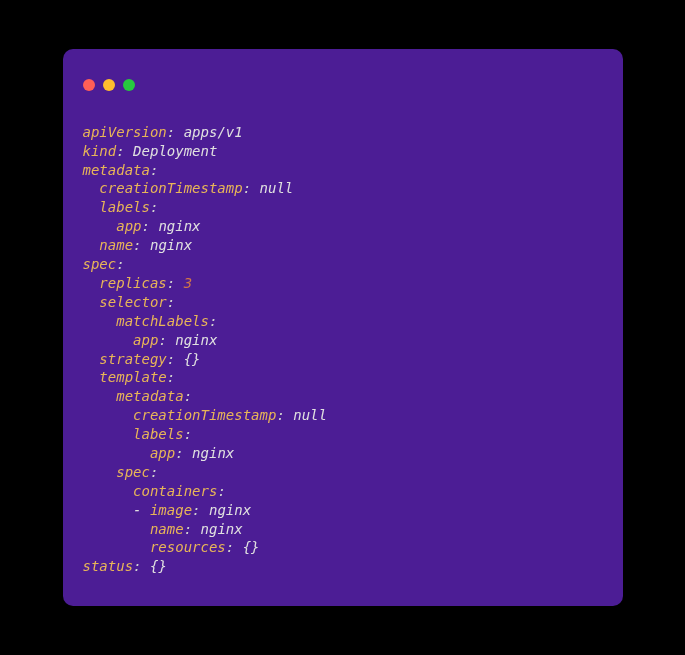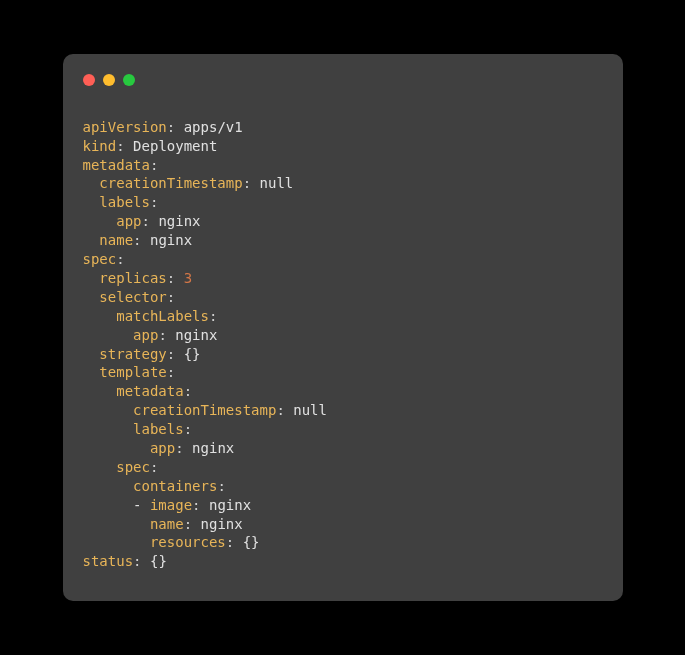--- a/index.html
+++ b/index.html
@@ -10,25 +10,26 @@
     body {
       background: #000000;
       display: flex;
       align-items: center;
       justify-content: center;
       min-height: 655px;
       width: 685px;
       font-family: "SF Mono", "Monaco", "Menlo", "Consolas", monospace;
     }
     .terminal-window {
-      background: #404040;
+      background: #4c1d95;
       border-radius: 10px;
       width: 560px;
-      padding: 20px 20px 30px 20px;
+      padding: 30px 20px 30px 20px;
       box-shadow: 0 10px 40px rgba(0,0,0,0.5);
+      font-style: italic;
     }
     .titlebar {
       display: flex;
       gap: 8px;
       margin-bottom: 32px;
     }
     .traffic-light {
       width: 12px;
       height: 12px;
       border-radius: 50%;

